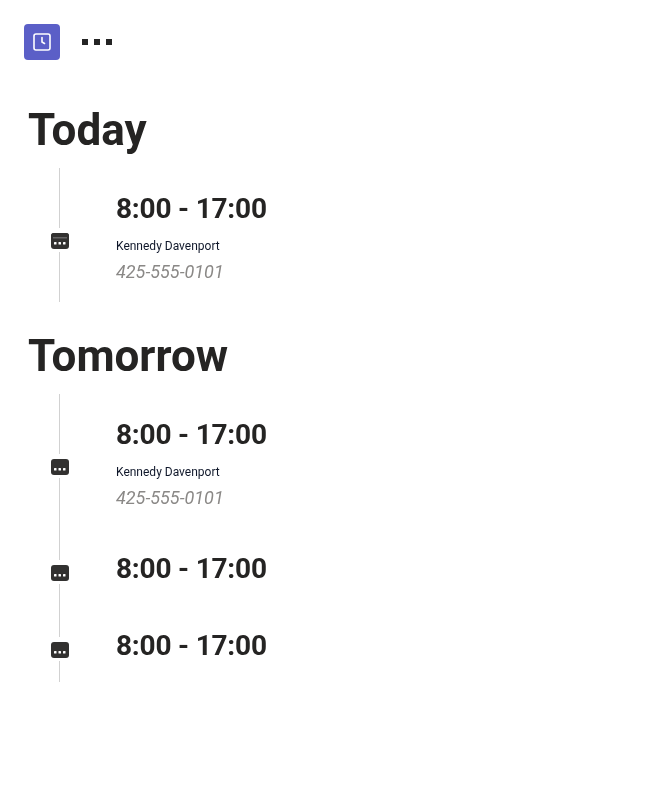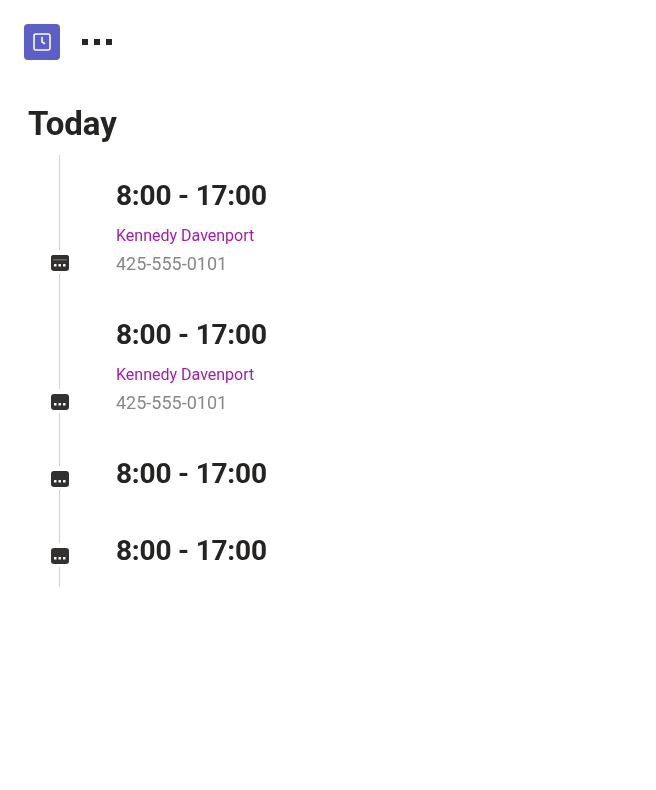--- a/index.html
+++ b/index.html
@@ -42,41 +42,41 @@
     .more-btn span {
       width: 6px;
       height: 6px;
       background: #242424;
       display: block;
     }
     .section {
       padding: 0 28px;
     }
     .section-title {
-      font-size: 33px;
+      font-size: 44px;
       font-weight: 700;
       color: #252423;
       margin-top: 28px;
       margin-bottom: 12px;
     }
     .timeline {
       position: relative;
     }
     .timeline-line {
       position: absolute;
       left: 31px;
       top: 0;
       bottom: 0;
       width: 1px;
       background: #d1d1d1;
     }
     .shift-item {
       position: relative;
       display: flex;
-      align-items: flex-end;
+      align-items: center;
       padding: 24px 0 20px 20px;
     }
     .shift-icon {
       width: 24px;
       height: 24px;
       background: #fff;
       position: relative;
       z-index: 2;
       display: flex;
       align-items: center;
@@ -86,29 +86,30 @@
     .shift-content {
       padding-left: 44px;
     }
     .shift-time {
       font-size: 28px;
       font-weight: 700;
       color: #252423;
       letter-spacing: -0.2px;
     }
     .shift-name {
-      font-size: 16px;
-      color: #a21caf;
+      font-size: 12px;
+      color: #0f172a;
       margin-top: 14px;
       font-weight: 400;
     }
     .shift-phone {
       font-size: 18px;
       color: #8a8886;
       margin-top: 8px;
+      font-style: italic;
     }
   </style>
 </head>
 <body>
 
 <div class="header">
   <div class="icon-box">
     <svg width="18" height="18" viewBox="0 0 18 18" fill="none">
       <rect x="1" y="1" width="16" height="16" rx="2" stroke="#fff" stroke-width="1.6"></rect>
       <path d="M9 4.5V9L11.5 10.5" stroke="#fff" stroke-width="1.6" stroke-linecap="round"></path>
@@ -139,20 +140,21 @@
       <div class="shift-content">
         <div class="shift-time">8:00 - 17:00</div>
         <div class="shift-name">Kennedy Davenport</div>
         <div class="shift-phone">425-555-0101</div>
       </div>
     </div>
   </div>
 </div>
 
 <div class="section">
+  <div class="section-title">Tomorrow</div>
   <div class="timeline">
     <div class="timeline-line"></div>
 
     <div class="shift-item">
       <div class="shift-icon">
         <svg width="22" height="22" viewBox="0 0 22 22">
           <rect x="2" y="4" width="18" height="16" rx="3" fill="#323130"></rect>
           <rect x="5" y="13" width="2.5" height="2.5" rx="0.5" fill="#fff"></rect>
           <rect x="9.5" y="13" width="2.5" height="2.5" rx="0.5" fill="#fff"></rect>
           <rect x="14" y="13" width="2.5" height="2.5" rx="0.5" fill="#fff"></rect>

